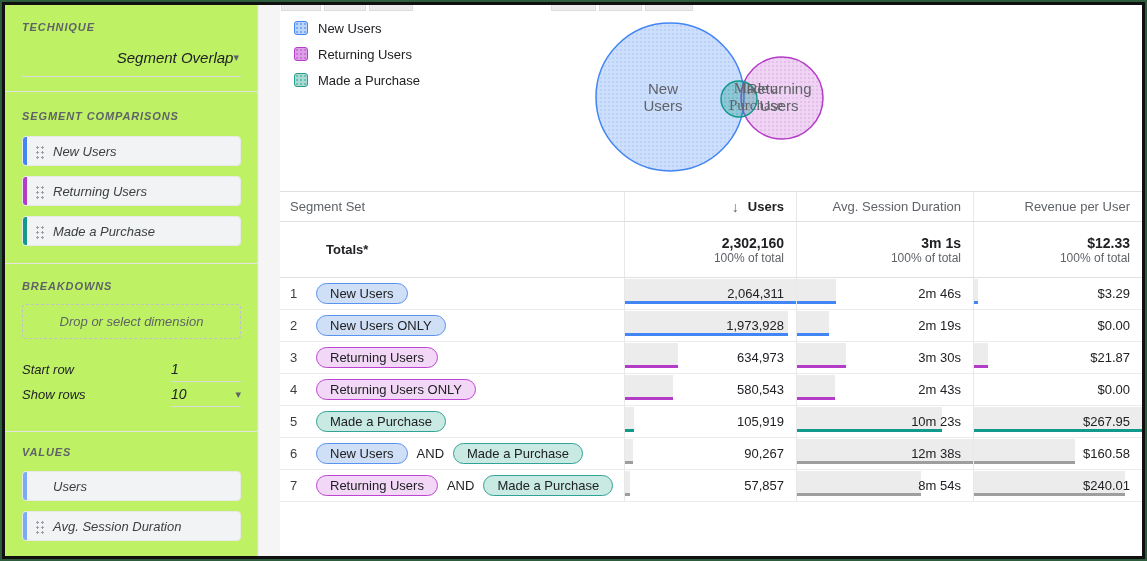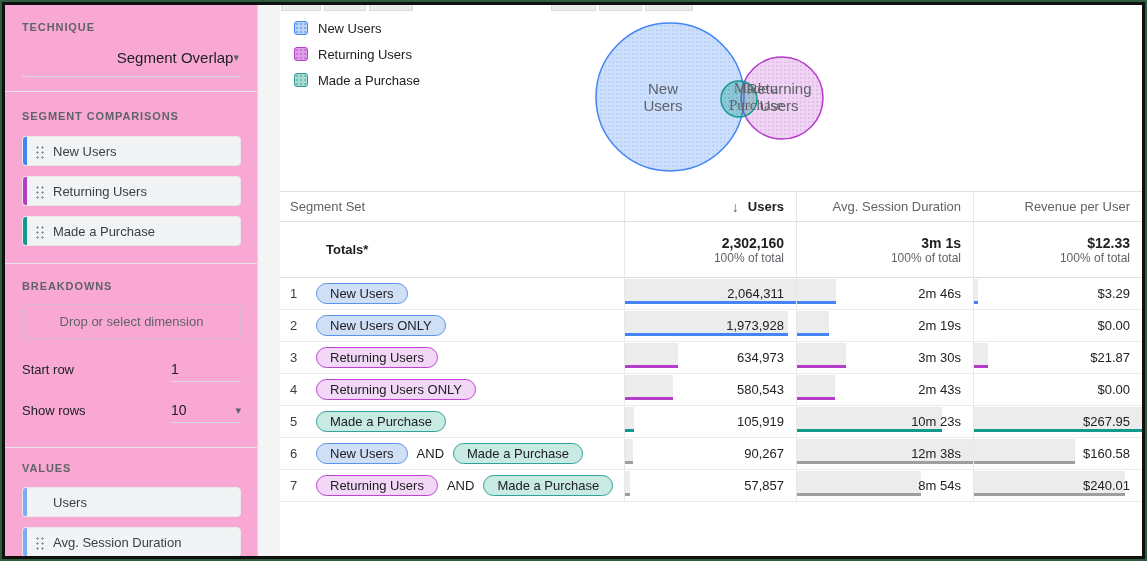--- a/index.html
+++ b/index.html
@@ -5,21 +5,21 @@
   * { box-sizing: border-box; margin: 0; padding: 0; }
   body {
     width: 1147px; height: 561px; overflow: hidden;
     font-family: "Liberation Sans", "DejaVu Sans", sans-serif;
     background: #fff;
   }
   .outer { width: 1147px; height: 561px; background: #2e5d3e; padding: 2px; }
   .frame { width: 100%; height: 100%; background: #fff; border: 3px solid #101010; display: flex; overflow: hidden; }
 
   
-  .sidebar { width: 253px; flex: none; border-right: 1px solid #dadce0; padding: 16px 16px 0 17px; position: relative; background:#f9a8d4; }
+  .sidebar { width: 253px; flex: none; border-right: 1px solid #dadce0; padding: 16px 16px 0 17px; position: relative; background:#bef264;font-style:italic; }
   .sb-label { font-size: 11px; color: #5f6368; letter-spacing: .9px; font-weight: bold; }
   .technique-row { margin-top: 16px; display: flex; align-items: center; justify-content: flex-end; border-bottom: 1px solid #dadce0; padding-bottom: 10px; padding-right: 2px; }
   .technique-row .tval { font-size: 15px; color: #202124; }
   .dd-arrow { color: #5f6368; font-size: 11px; }
   .sb-divider { height: 1px; background: #e4e4e4; margin-left: -17px; margin-right: -16px; }
   .seg-chiprow { height: 30px; background: #f1f3f4; border: 1px solid #e8e8e8; border-radius: 4px; display: flex; align-items: center; position: relative; margin-bottom: 10px; overflow: hidden; }
   .seg-chiprow .cbar { position: absolute; left: 0; top: 0; bottom: 0; width: 4px; }
   .dots { width: 9px; height: 15px; margin: 0 9px 0 12px; flex: none;
     background-image: radial-gradient(circle, #9aa0a6 1.3px, transparent 1.4px);
     background-size: 5px 5px; background-position: 0 1px; }
@@ -111,21 +111,21 @@
 
     <div class="sb-label">BREAKDOWNS</div>
     <div class="drop-target">Drop or select dimension</div>
 
     <div class="rowset">
       <span class="rlabel">Start row</span>
       <div class="field">
         <span class="fval">1</span>
       </div>
     </div>
-    <div class="rowset" style="margin-top:20px;">
+    <div class="rowset" style="margin-top:4px;">
       <span class="rlabel">Show rows</span>
       <div class="field">
         <span class="fval">10</span>
         <span class="dd-arrow">▾</span>
       </div>
     </div>
 
     <div class="sb-divider" style="margin-top:24px; margin-bottom:14px;"></div>
 
     <div class="sb-label" style="margin-bottom:13px;">VALUES</div>

